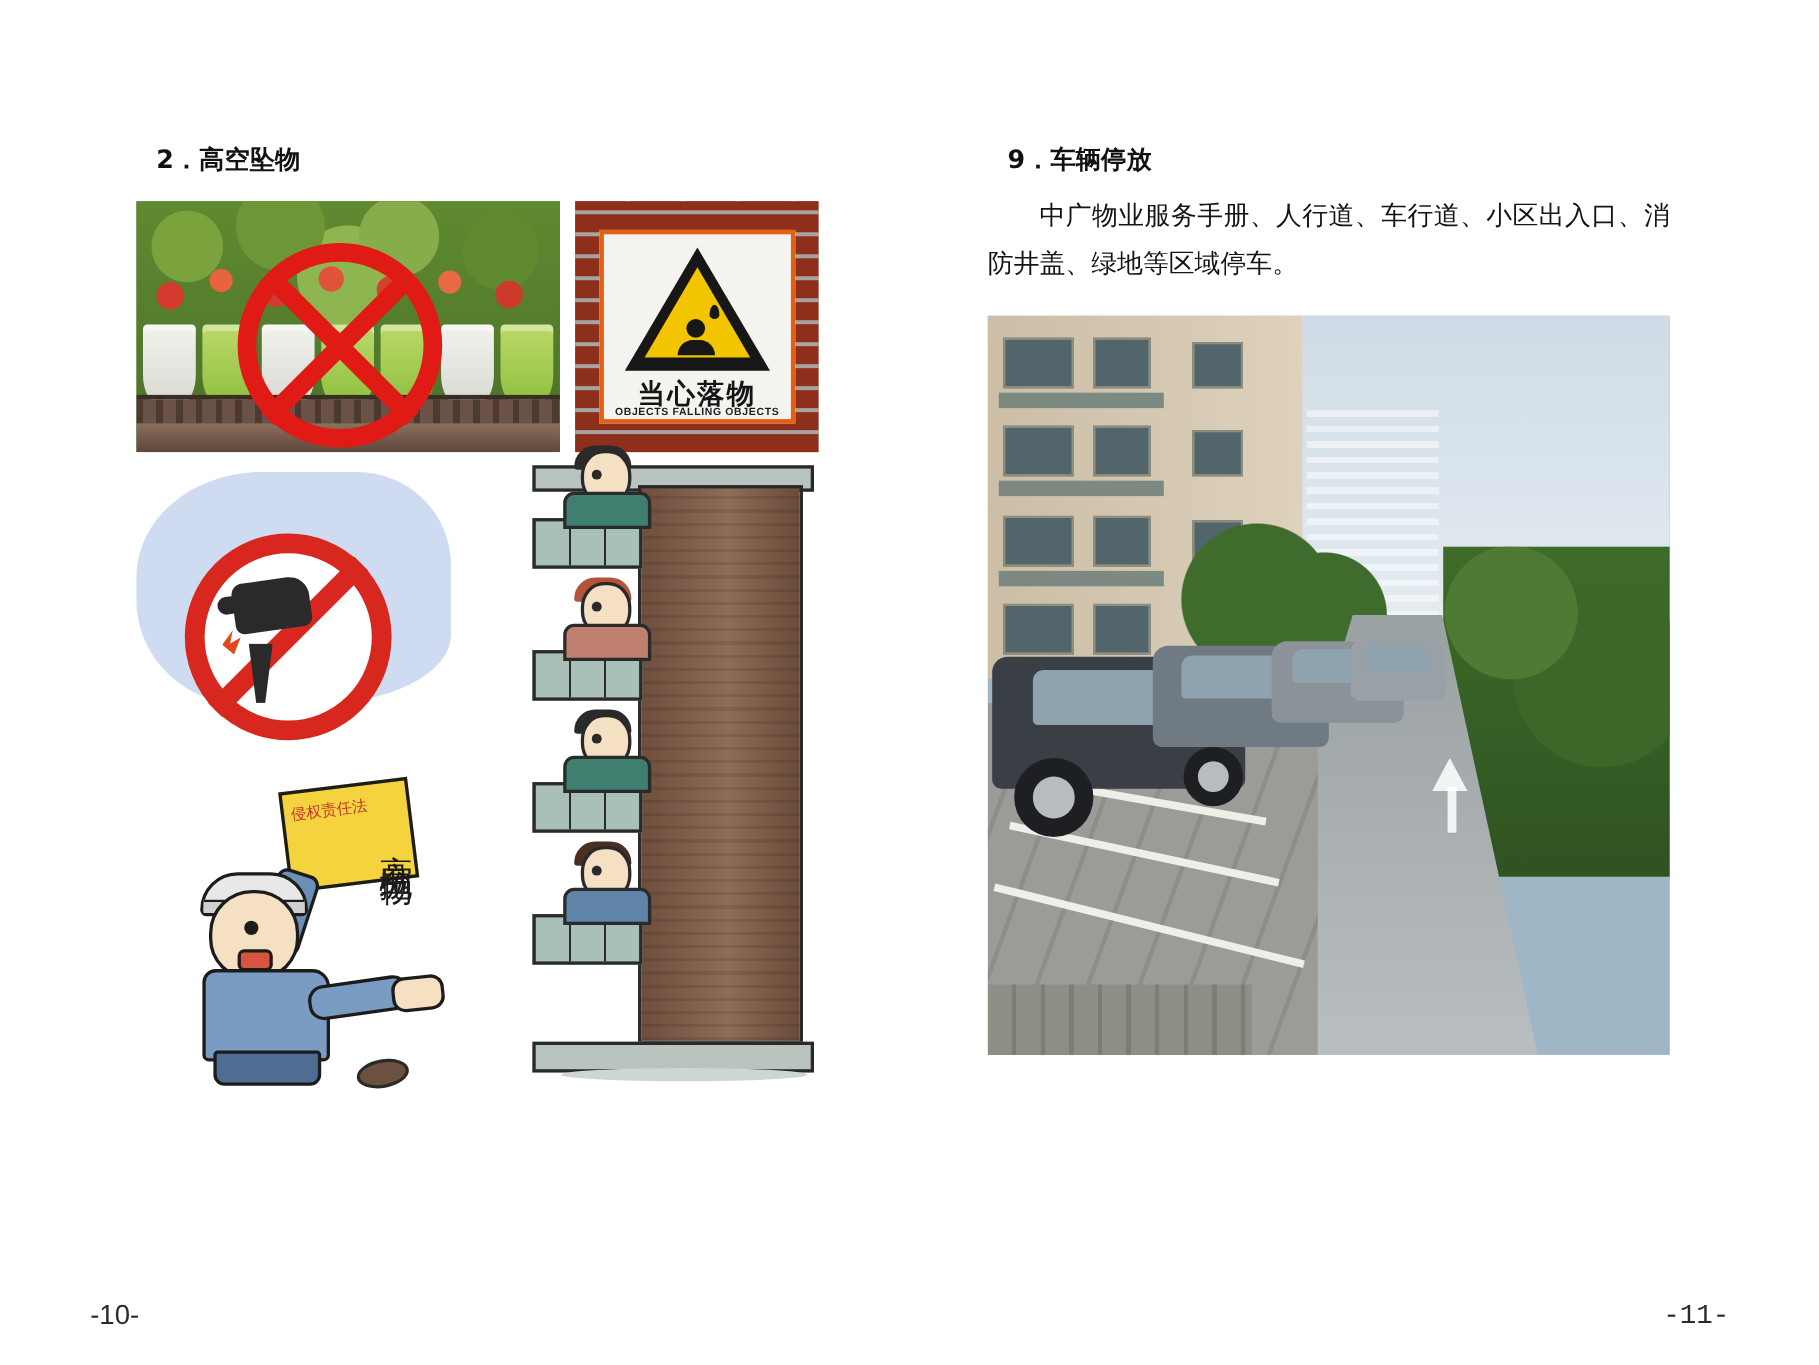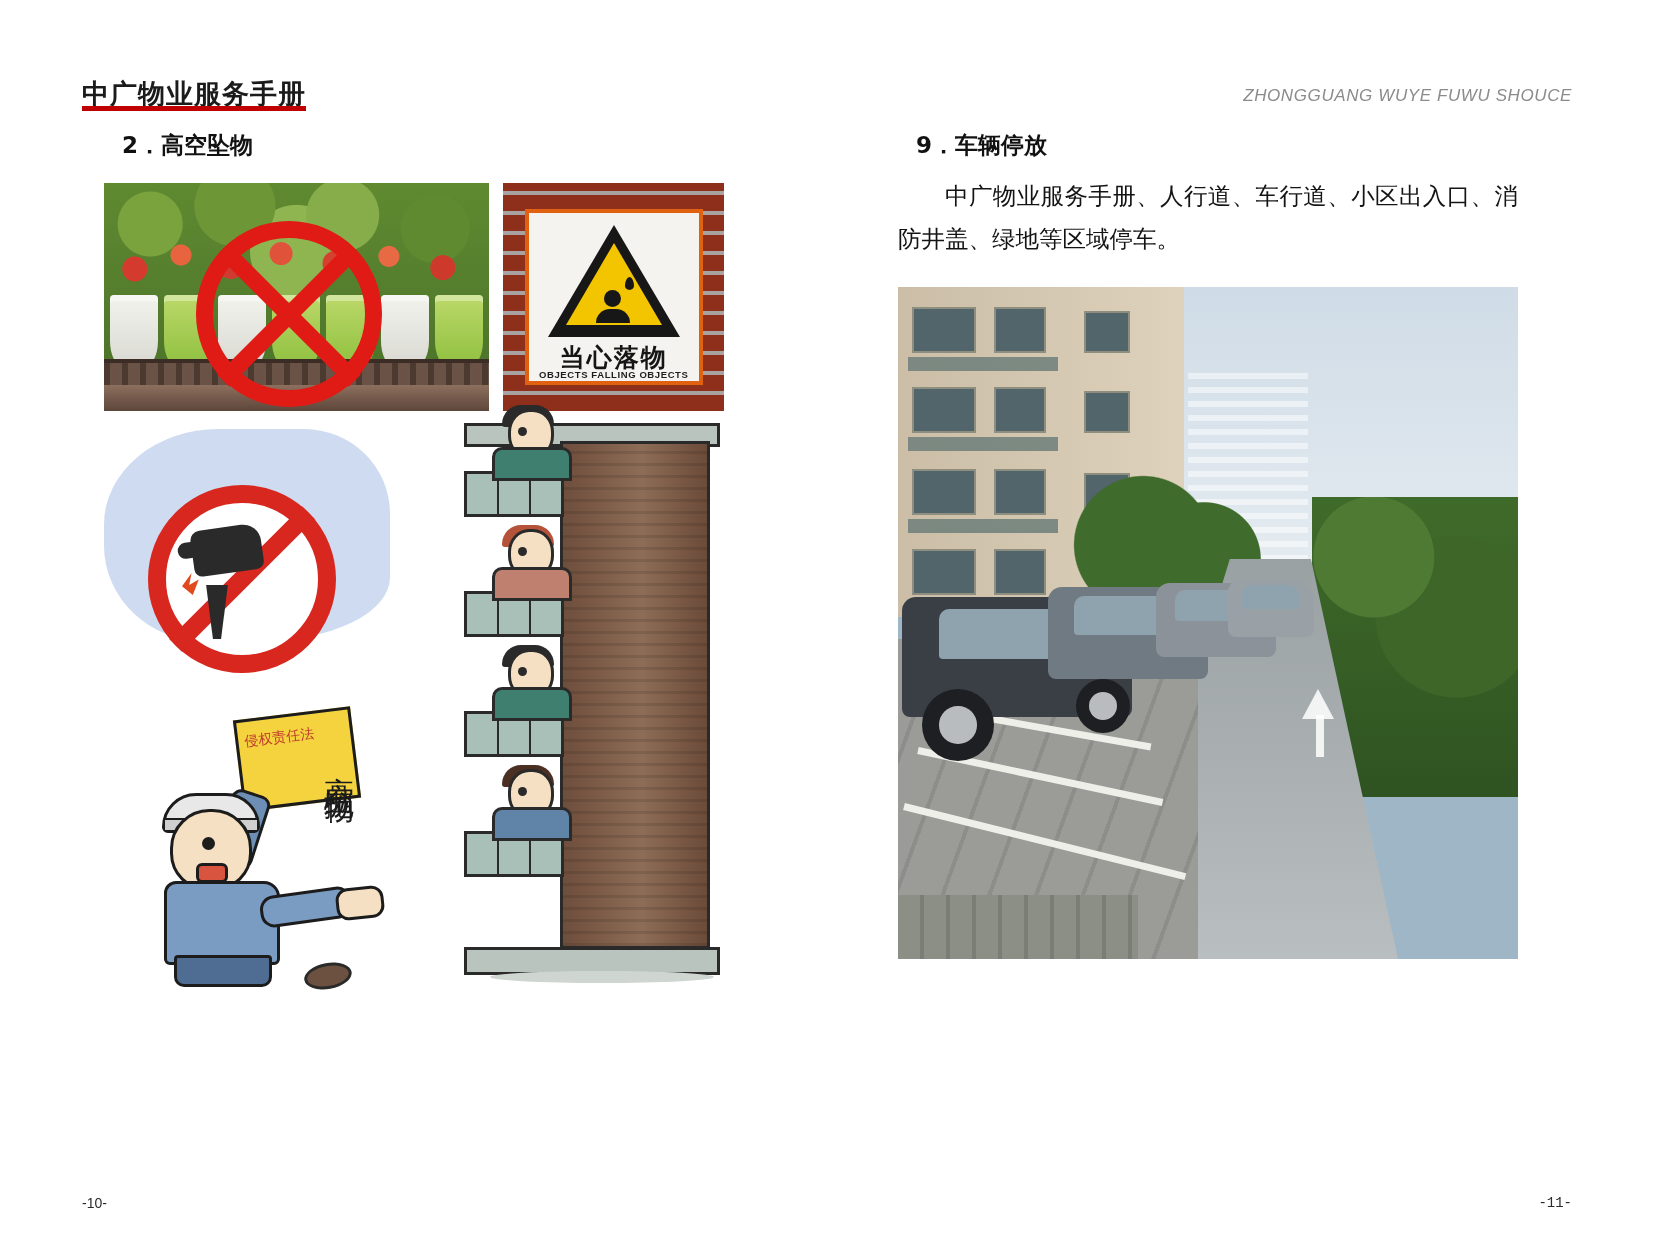--- a/index.html
+++ b/index.html
@@ -65,21 +65,21 @@
     left: 0;
     top: 130px;
     right: 0;
     bottom: 0;
   }
   .col {
     position: absolute;
     top: 0;
     width: 620px;
   }
-  .col-left  { left: 104px; }
+  .col-left  { left: 124px; }
   .col-right { left: 898px; }
 
   .sec-head {
     font-family: "DejaVu Sans", sans-serif;
     font-weight: bold;
     font-size: 23px;
     color: #111;
     margin: 0 0 14px 18px;
   }
   .para {
@@ -653,38 +653,31 @@
     left: 0; bottom: 0;
     width: 240px; height: 64px;
     background: repeating-linear-gradient(90deg,#8c8f86 0 22px,#7b7e76 22px 26px);
   }
 
   
   .pagenum {
     position: absolute;
     bottom: 30px;
     font-family: "Liberation Sans", sans-serif;
-    font-size: 14px;
+    font-size: 25px;
     color: #2a2a2a;
   }
   .pagenum.left  { left: 82px; }
   .pagenum.right { right: 82px; font-family: Liberation Mono, monospace; }
 </style>
 </head>
 <body>
 
 <div class="page">
 
-  <div class="header">
-    <div class="header-title">
-      <span>中广物业服务手册</span>
-      <span class="u"></span>
-    </div>
-    <div class="header-pinyin">ZHONGGUANG WUYE FUWU SHOUCE</div>
-  </div>
 
   <div class="columns">
 
     <div class="col col-left">
       <h2 class="sec-head">2．高空坠物</h2>
 
       <div class="figs-left">
 
         <div class="photo-row">
 

